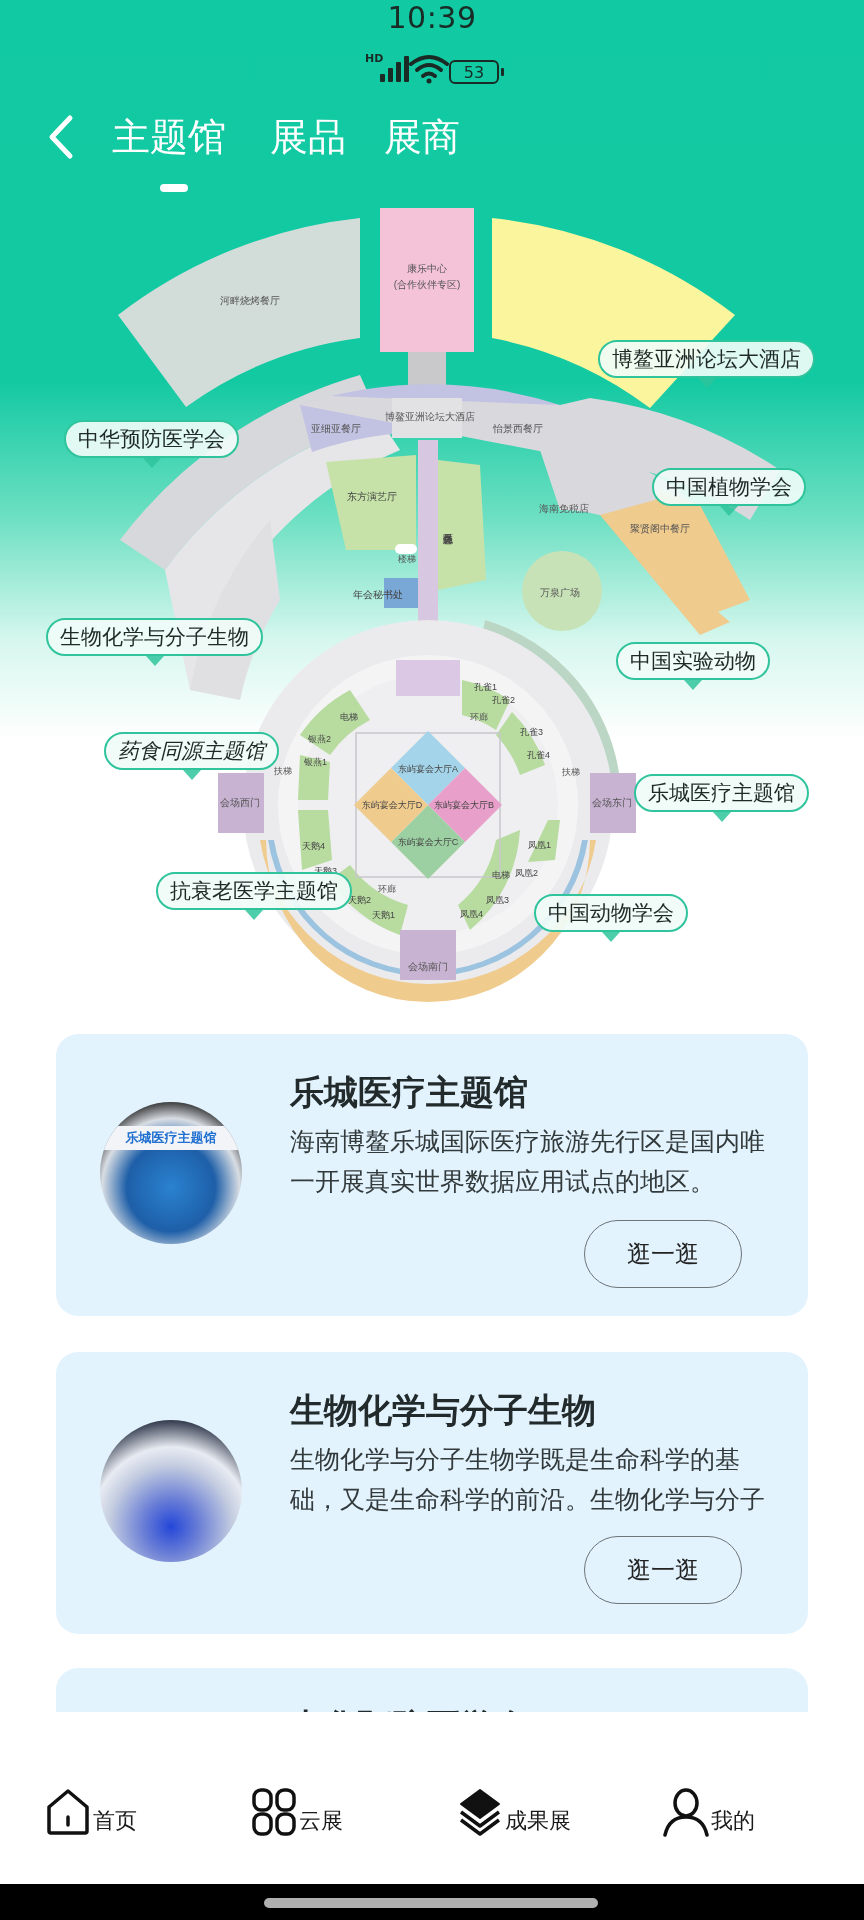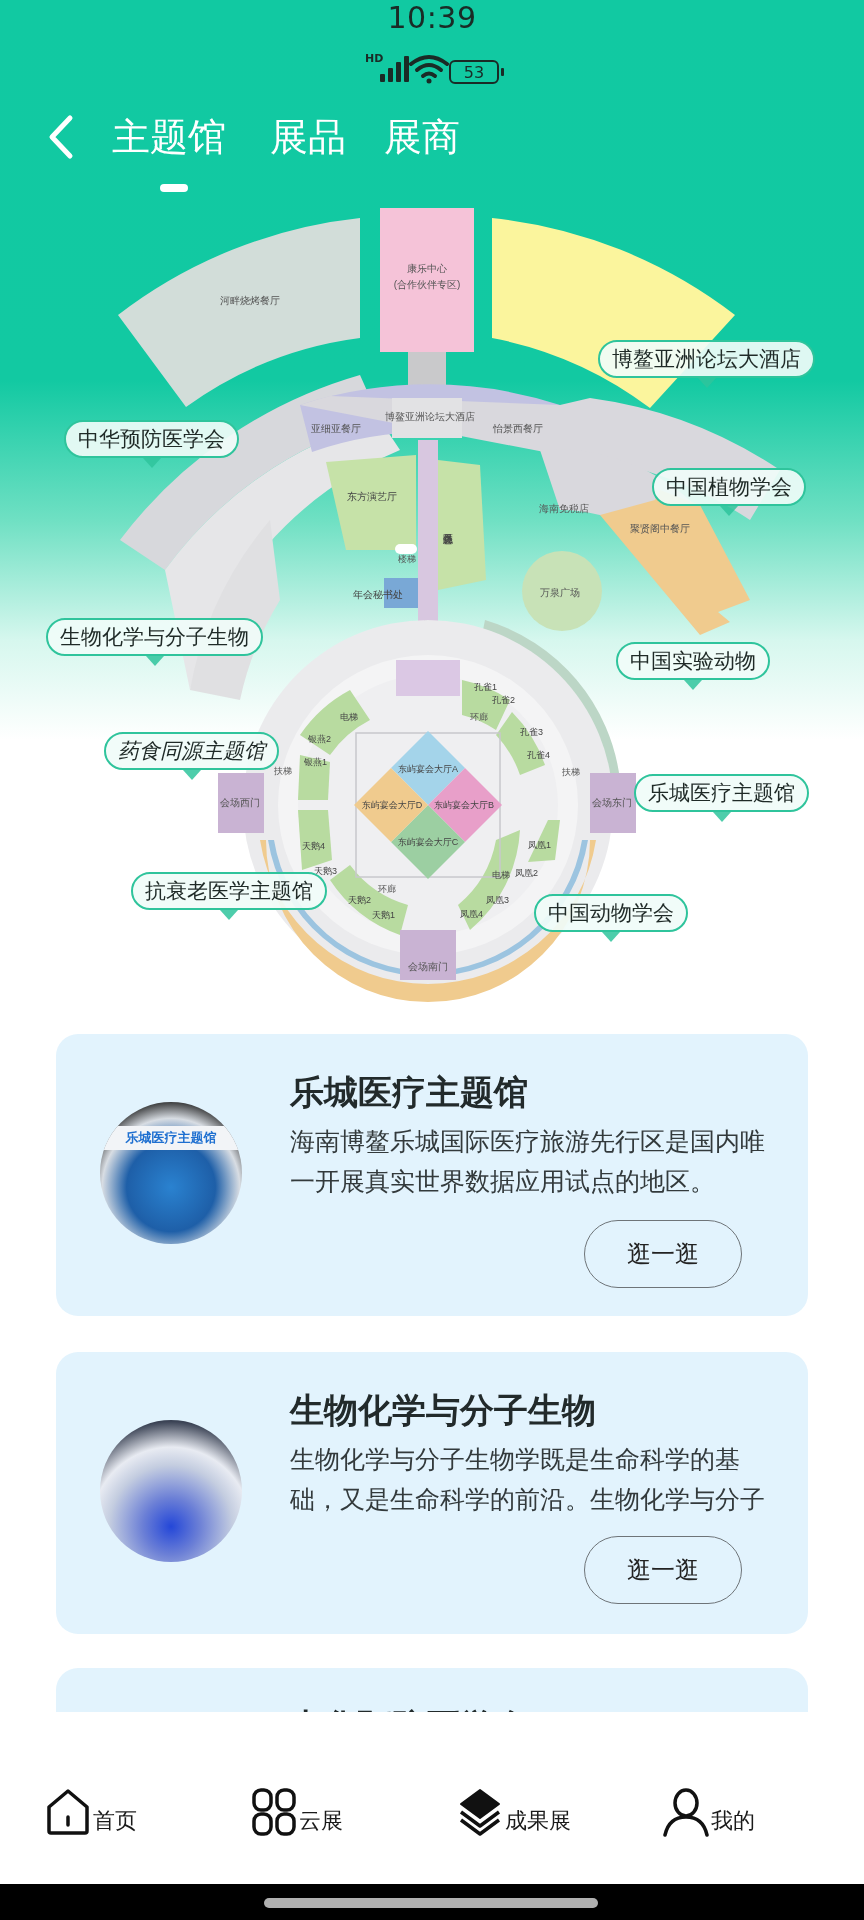--- a/index.html
+++ b/index.html
@@ -220,21 +220,21 @@
     <text x="378" y="892" font-size="9" fill="#555">环廊</text>
   </svg>
 
   <div class="pill" style="left:598px; top:140px;">博鳌亚洲论坛大酒店</div>
   <div class="pill" style="left:64px; top:220px;">中华预防医学会</div>
   <div class="pill" style="left:652px; top:268px;">中国植物学会</div>
   <div class="pill" style="left:46px; top:418px;">生物化学与分子生物</div>
   <div class="pill" style="left:616px; top:442px;">中国实验动物</div>
   <div class="pill" style="left:104px; top:532px;font-style:italic;">药食同源主题馆</div>
   <div class="pill" style="left:634px; top:574px;">乐城医疗主题馆</div>
-  <div class="pill" style="left:131px; top:672px;">抗衰老医学主题馆</div>
+  <div class="pill" style="left:156px; top:672px;">抗衰老医学主题馆</div>
   <div class="pill" style="left:534px; top:694px;">中国动物学会</div>
 </div>
 
 <div class="card" style="top:1034px;">
   <div class="card-thumb" style="top:68px; background: radial-gradient(circle at 50% 60%, #2a82d0 0%, #1e5fa8 40%, #d8dde3 62%, #1b1b1b 80%);">
     <div style="position:absolute; left:0; top:24px; width:142px; height:24px; background:#f2f4f7; color:#1e6fd0; font-size:13px; font-weight:bold; text-align:center; line-height:24px;">乐城医疗主题馆</div>
   </div>
   <div class="card-title" style="top:36px;">乐城医疗主题馆</div>
   <div class="card-desc" style="top:88px;">海南博鳌乐城国际医疗旅游先行区是国内唯一开展真实世界数据应用试点的地区。</div>
   <div class="card-btn" style="top:186px;">逛一逛</div>

